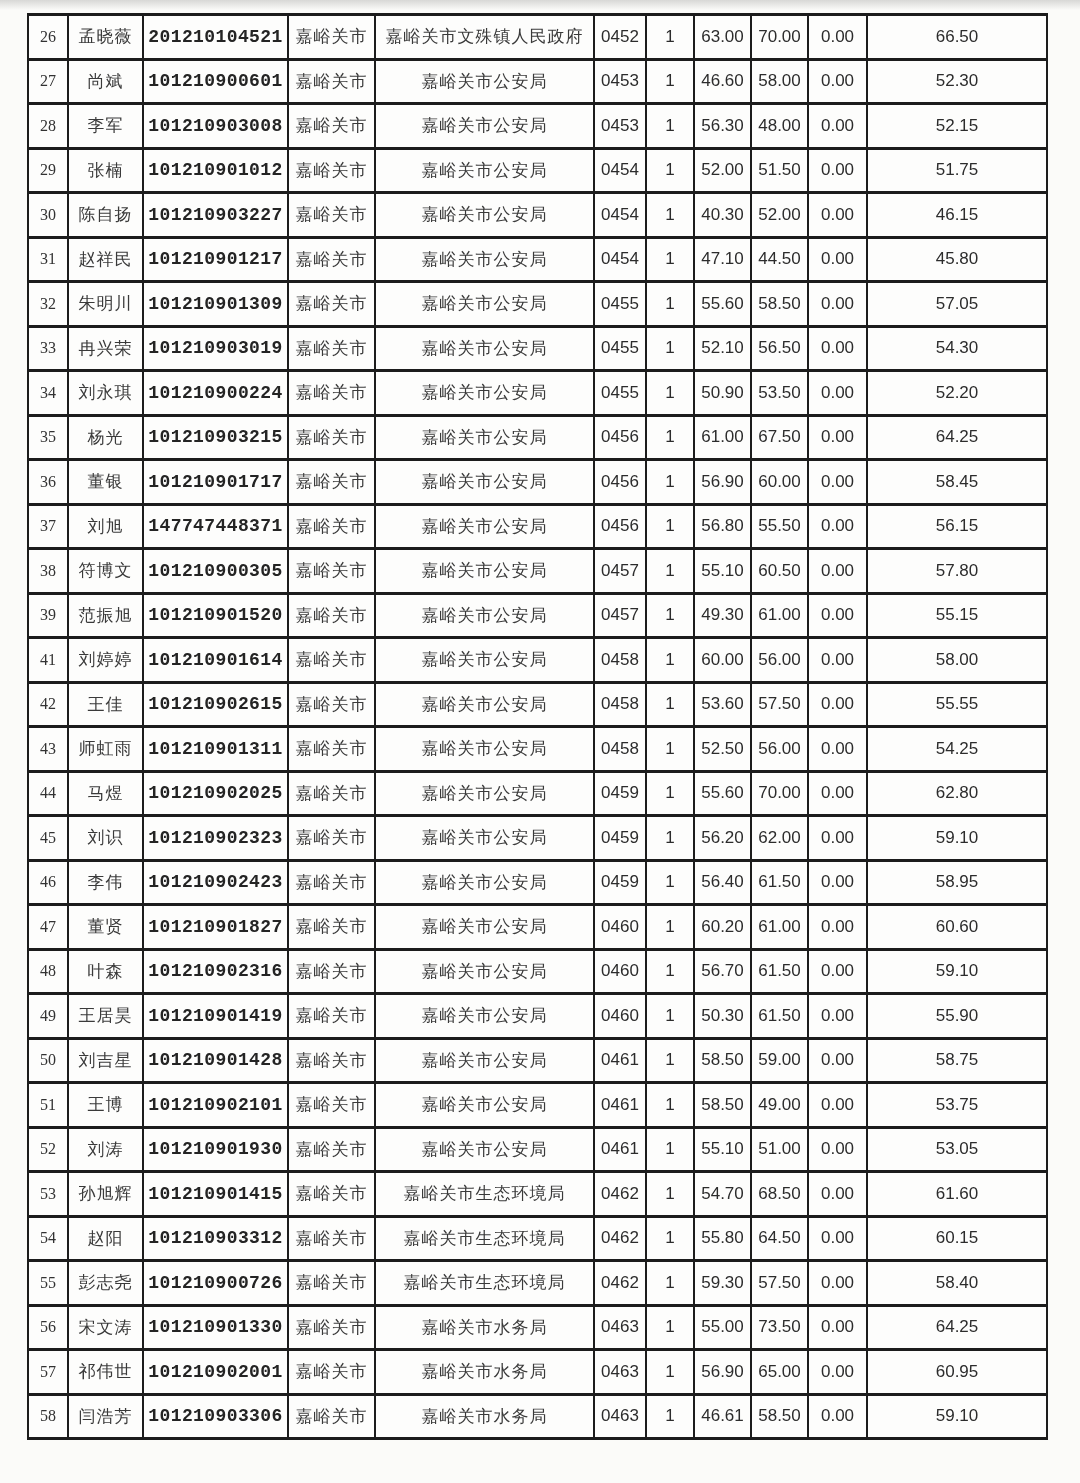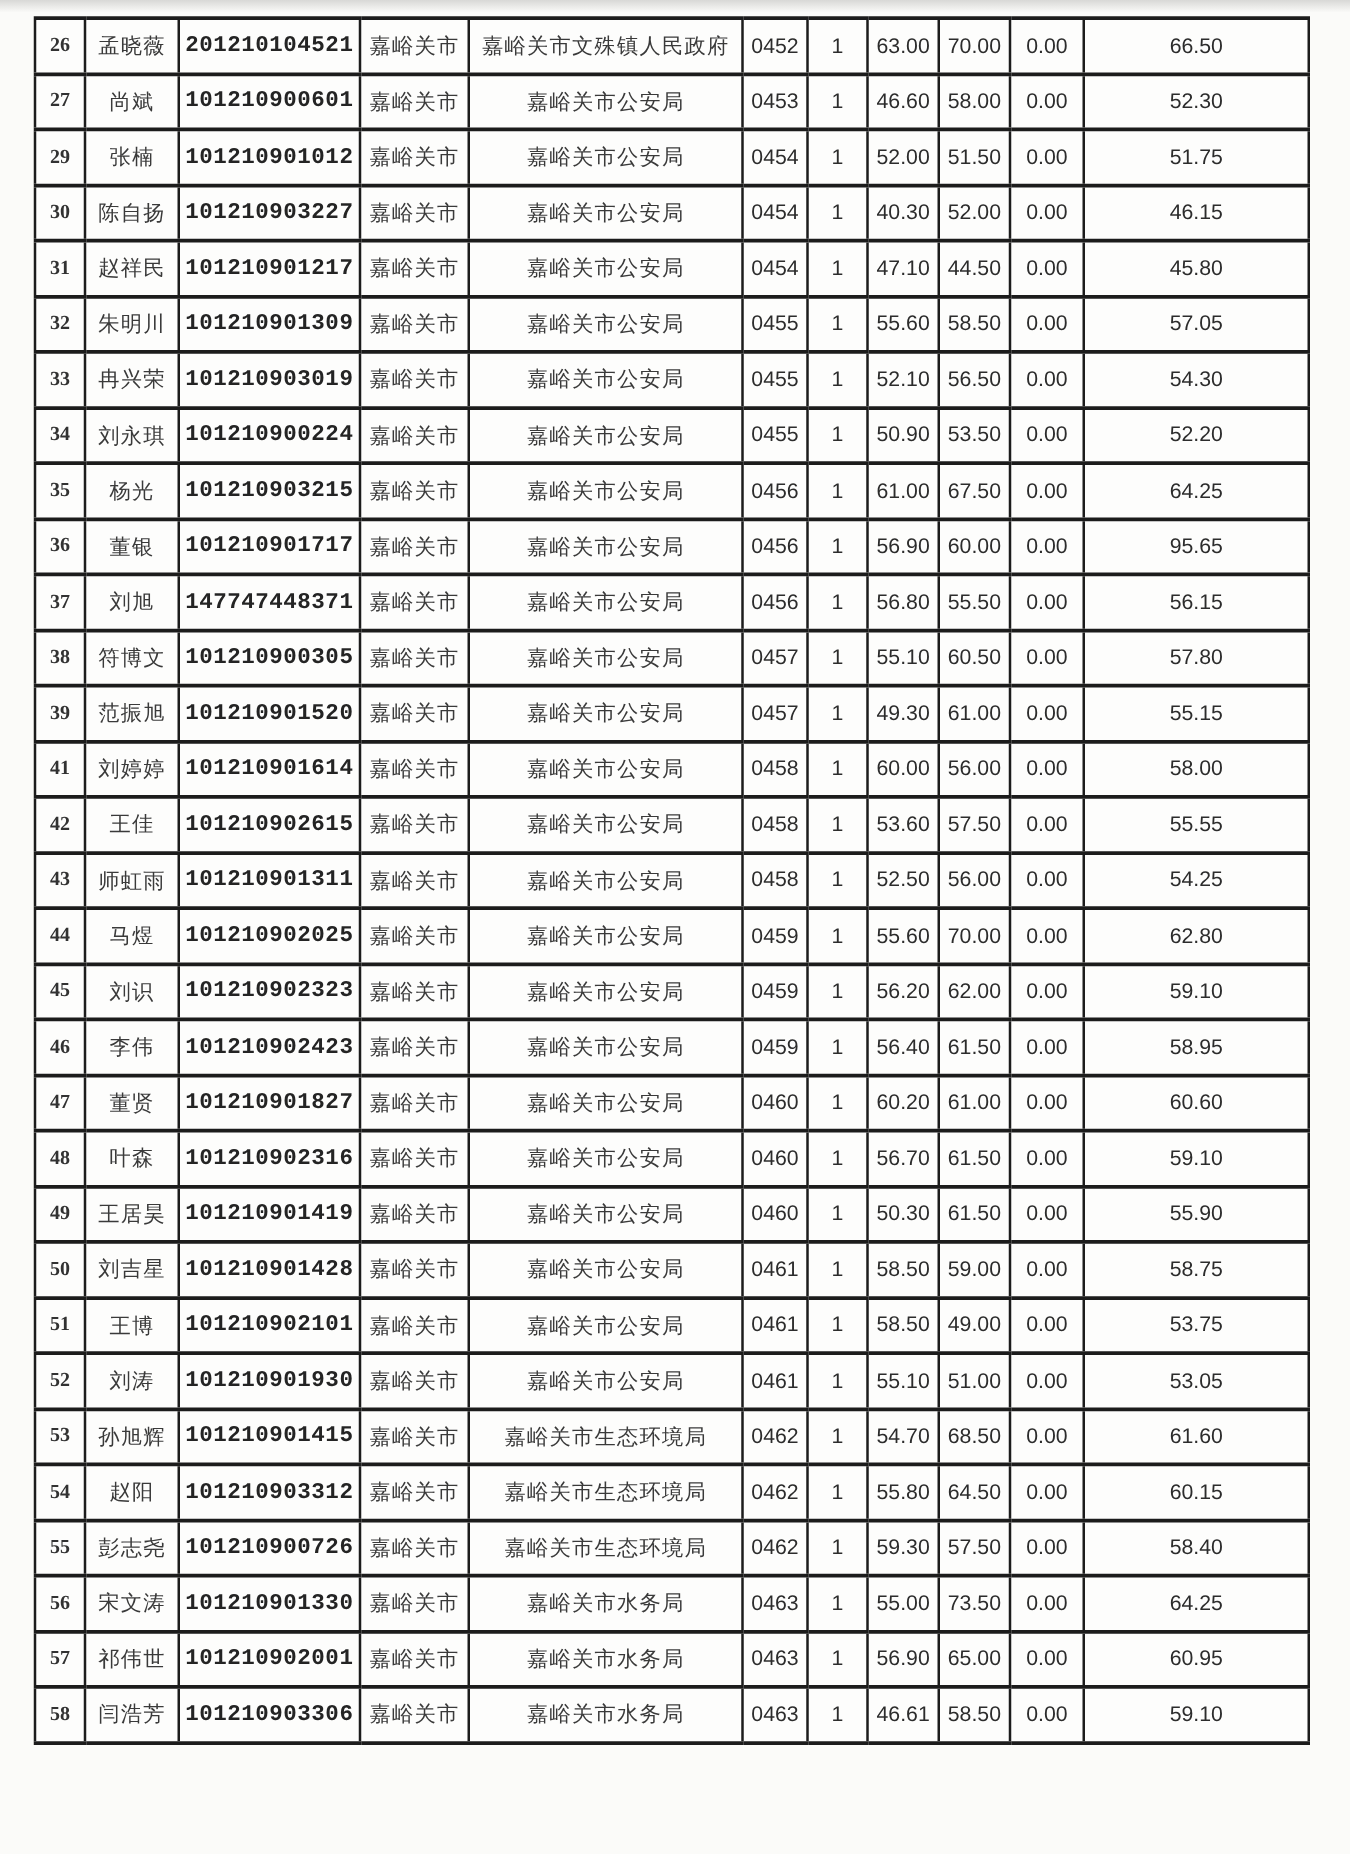--- a/index.html
+++ b/index.html
@@ -39,21 +39,21 @@
     border-top-width: 3px;
     border-bottom-width: 3px;
     text-align: center;
     vertical-align: middle;
     padding: 0;
     overflow: hidden;
     white-space: nowrap;
     height: 41.5px;
   }
   
-  td.c0 { font-family: "Liberation Serif", "DejaVu Serif", serif; font-size: 16px; color: #323232; font-weight: bold; }
+  td.c0 { font-family: "Liberation Serif", "DejaVu Serif", serif; font-size: 16px; color: #323232; }
   td.c1, td.c3, td.c4 { font-family: "Liberation Serif", "DejaVu Serif", serif; font-size: 17px; color: #3a3a3a; letter-spacing: 1px; }
   td.c2 { font-family: Liberation Mono, monospace; font-weight: 700; font-size: 18px; color: #242424; letter-spacing: 0.4px; }
   td.c5, td.c6, td.c7, td.c8, td.c9, td.c10 { font-family: "Liberation Sans", "DejaVu Sans", sans-serif; font-size: 17px; color: #2c2c2c; }
 </style>
 </head>
 <body>
 
 <div class="page">
   <div class="top-strip"></div>
   <table class="score-table">
@@ -91,20 +91,33 @@
           <td class="c3">嘉峪关市</td>
           <td class="c4">嘉峪关市公安局</td>
           <td class="c5">0453</td>
           <td class="c6">1</td>
           <td class="c7">46.60</td>
           <td class="c8">58.00</td>
           <td class="c9">0.00</td>
           <td class="c10">52.30</td>
         </tr>
         <tr>
+          <td class="c0">28</td>
+          <td class="c1">李军</td>
+          <td class="c2">101210903008</td>
+          <td class="c3">嘉峪关市</td>
+          <td class="c4">嘉峪关市公安局</td>
+          <td class="c5">0453</td>
+          <td class="c6">1</td>
+          <td class="c7">56.30</td>
+          <td class="c8">48.00</td>
+          <td class="c9">0.00</td>
+          <td class="c10">52.15</td>
+        </tr>
+        <tr>
           <td class="c0">29</td>
           <td class="c1">张楠</td>
           <td class="c2">101210901012</td>
           <td class="c3">嘉峪关市</td>
           <td class="c4">嘉峪关市公安局</td>
           <td class="c5">0454</td>
           <td class="c6">1</td>
           <td class="c7">52.00</td>
           <td class="c8">51.50</td>
           <td class="c9">0.00</td>
@@ -192,21 +205,21 @@
           <td class="c0">36</td>
           <td class="c1">董银</td>
           <td class="c2">101210901717</td>
           <td class="c3">嘉峪关市</td>
           <td class="c4">嘉峪关市公安局</td>
           <td class="c5">0456</td>
           <td class="c6">1</td>
           <td class="c7">56.90</td>
           <td class="c8">60.00</td>
           <td class="c9">0.00</td>
-          <td class="c10">95.65</td>
+          <td class="c10">58.45</td>
         </tr>
         <tr>
           <td class="c0">37</td>
           <td class="c1">刘旭</td>
           <td class="c2">147747448371</td>
           <td class="c3">嘉峪关市</td>
           <td class="c4">嘉峪关市公安局</td>
           <td class="c5">0456</td>
           <td class="c6">1</td>
           <td class="c7">56.80</td>

